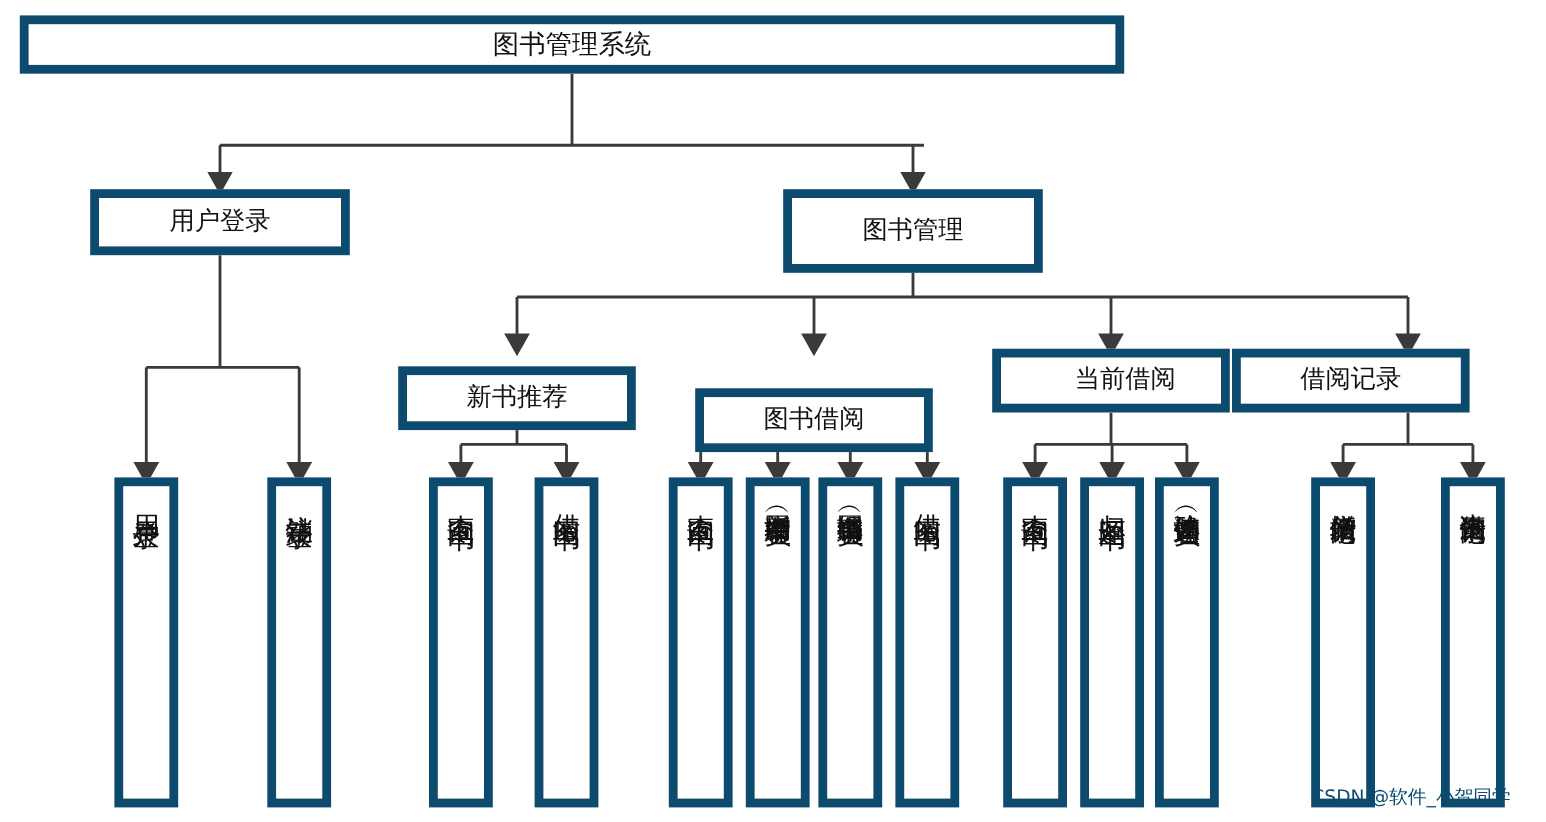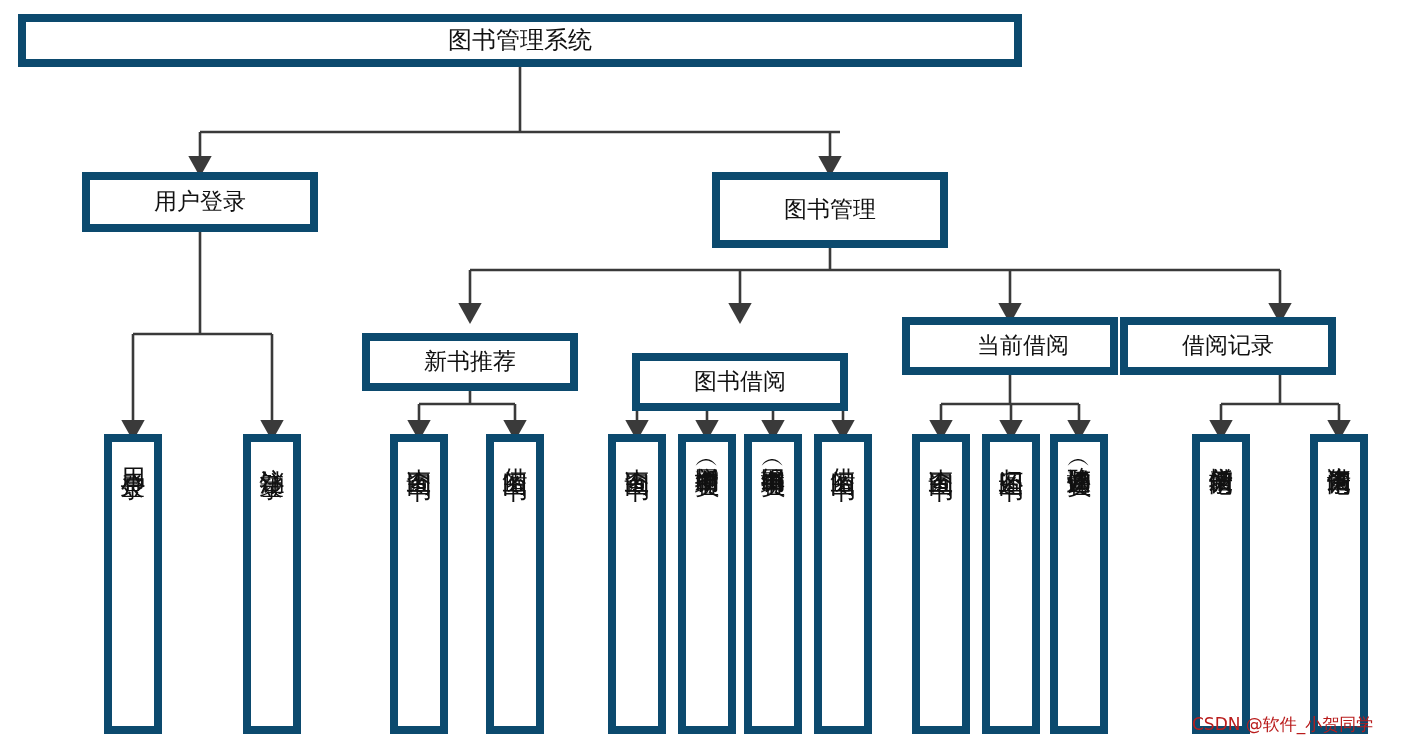--- a/index.html
+++ b/index.html
@@ -65,21 +65,21 @@
   }
   .node.vert.tall-text .node-label {
     font-size: 24px;
     letter-spacing: 1px;
   }
   #watermark {
     position: absolute;
     left: 1192px;
     top: 713px;
     font-size: 17px;
-    color: #b91c1c;
+    color: #0c4a6e;
     font-family: "DejaVu Sans", "Liberation Sans", sans-serif;
     white-space: nowrap;
     user-select: none;
   }
 </style>
 </head>
 <body>
 
 <div id="diagram-root">
 

